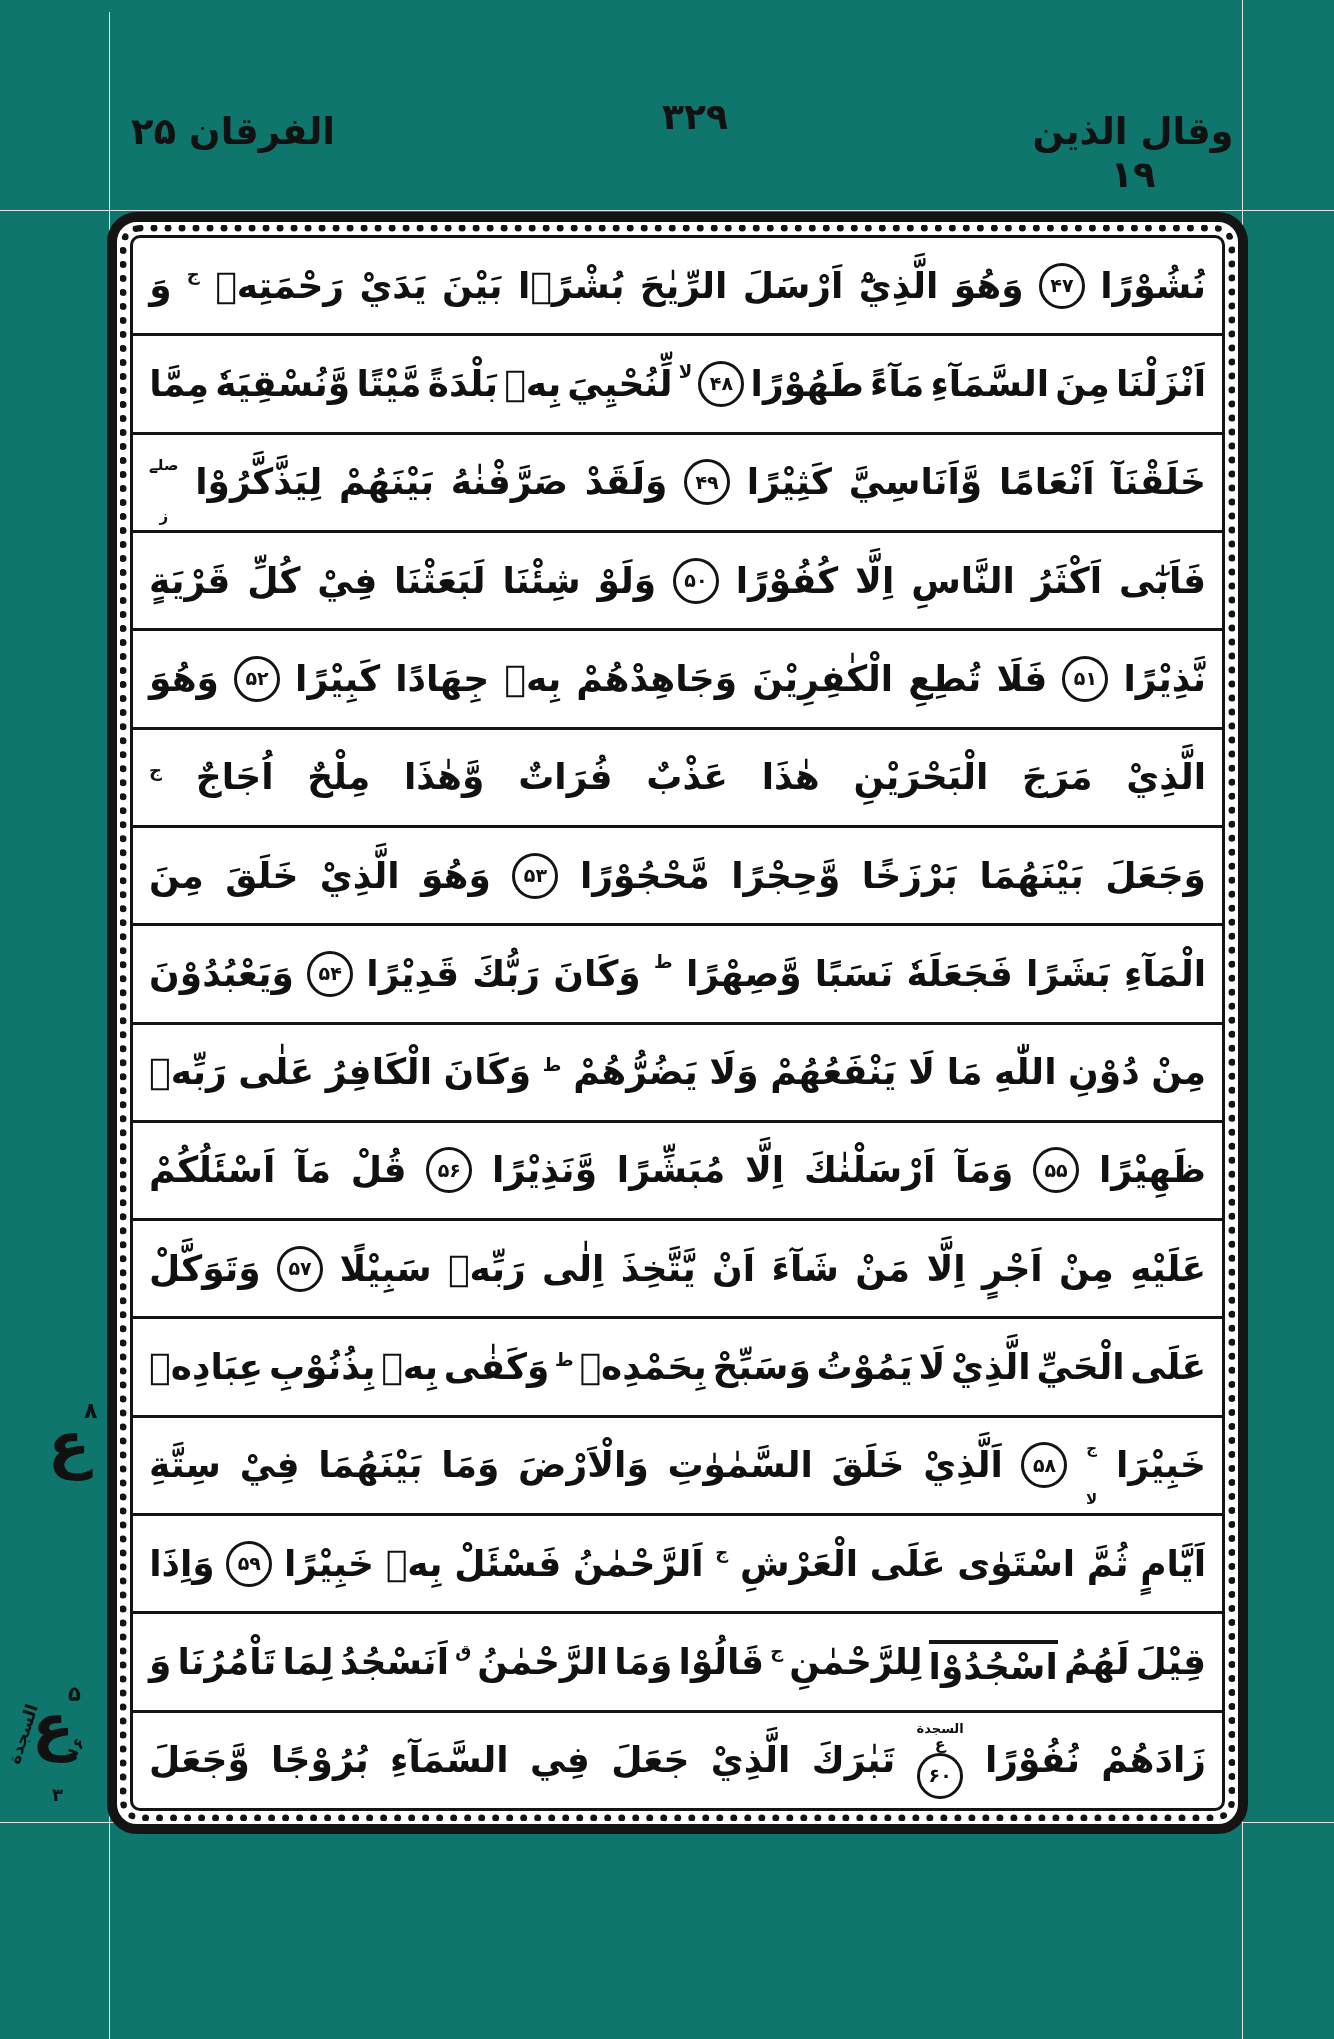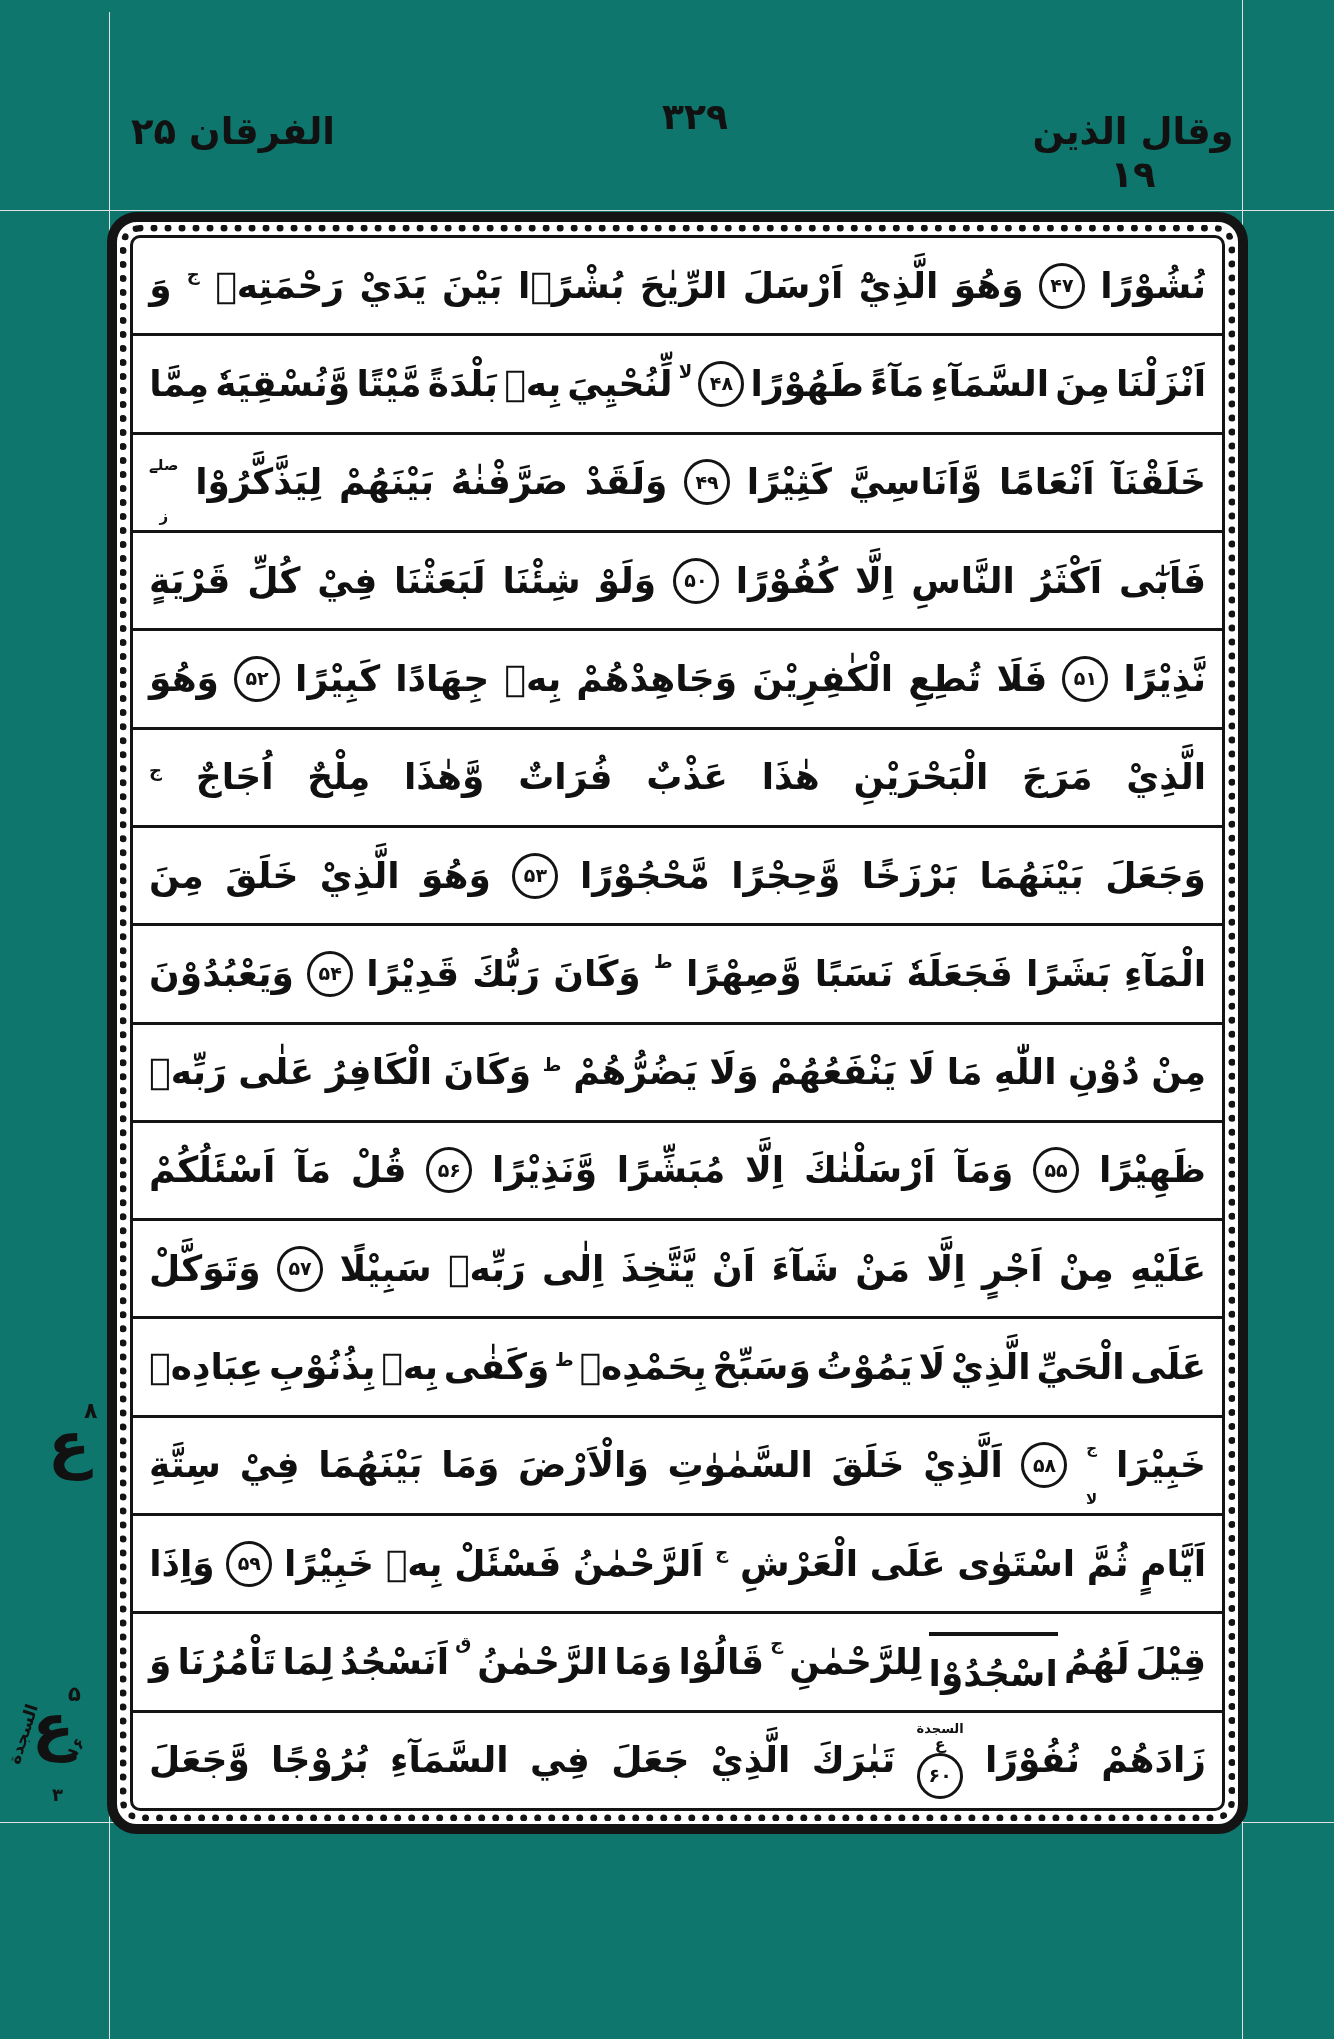--- a/index.html
+++ b/index.html
@@ -35,21 +35,21 @@
   .qrow:last-child { border-bottom:none; }
   .line { flex:1; display:flex; justify-content:space-between; align-items:center;
           direction:rtl; gap:2px; }
   .line .wd { font-size:36px; font-weight:bold; white-space:nowrap; line-height:1.0; }
   .line .vcirc { flex:0 0 auto; width:46px; height:46px; border:3px solid #141414; border-radius:50%;
                  display:flex; align-items:center; justify-content:center;
                  font-size:19px; font-weight:bold; line-height:1; }
   .line .waqf { font-size:18px; font-weight:bold; align-self:flex-start; margin-top:2px; line-height:1; }
   .line .waqf2 { display:flex; flex-direction:column; align-items:center; align-self:flex-start;
                  margin-top:18px; font-size:15px; font-weight:bold; line-height:1.15;gap:34px; }
-  .line .ovl { border-top:4px solid #141414; padding-top:20px; }
+  .line .ovl { border-top:4px solid #141414; padding-top:5px; }
   .line .sajdah-seg { display:flex; flex-direction:column; align-items:center; line-height:1; }
   .line .sajdah-seg .s-top { font-size:13px; font-weight:bold; }
   .line .sajdah-seg .s-ain { font-size:16px; font-weight:bold; margin:1px 0; }
 
   
   .ruku-upper { position:absolute; left:36px; top:1398px; width:76px; height:112px; }
   .ruku-upper .num { position:absolute; left:48px; top:0; font-size:22px; font-weight:bold; }
   .ruku-upper .ain { position:absolute; left:12px; top:16px; font-size:62px; font-weight:bold; line-height:1; }
 
   .ruku-lower { position:absolute; left:6px; top:1682px; width:104px; height:140px; }

